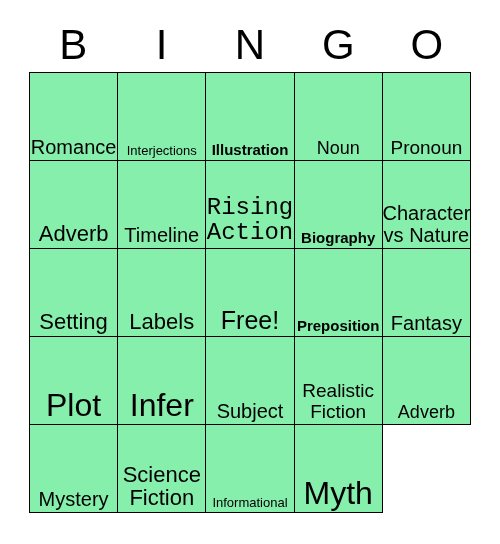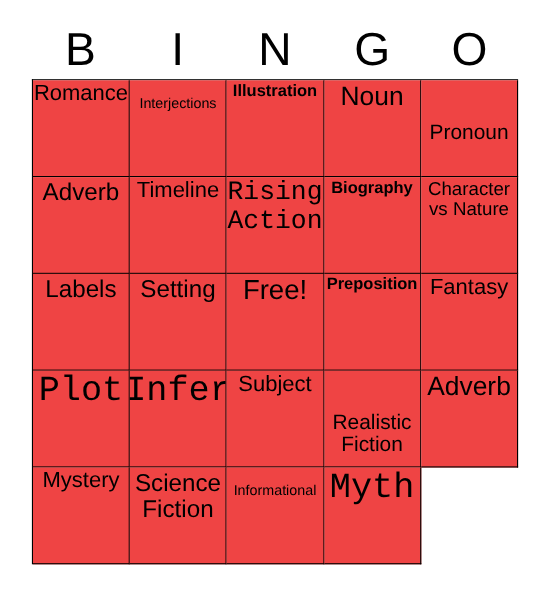--- a/index.html
+++ b/index.html
@@ -51,44 +51,44 @@
     border-top: 1px solid #000000;
     border-left: 1px solid #000000;
     box-sizing: border-box;
     background: #ffffff;
   }
   .cell {
     border-right: 1px solid #000000;
     border-bottom: 1px solid #000000;
     box-sizing: border-box;
     display: flex;
-    align-items: flex-start;
+    align-items: flex-end;
     justify-content: center;
     text-align: center;
     padding: 2px 3px;
     overflow: hidden;
-    background: #ef4444;
+    background: #86efac;
   }
   .cell-text {
     display: block;
     line-height: 1.07;
     white-space: pre-line;
     color: #000000;
   }
   
   .sz-xs  { font-size: 13px; margin-top: 12px; }
   .sz-s   { font-size: 15px; font-weight: bold; }
-  .sz-s2  { font-size: 17px; }
+  .sz-s2  { font-size: 20px; }
   .sz-m   { font-size: 19px; margin-top: 36px; }
   .sz-m2  { font-size: 20px; }
   .sz-l   { font-size: 22px; }
-  .sz-xl  { font-size: 24px; }
+  .sz-xl  { font-size: 18px; }
   .sz-xxl { font-size: 24px; font-family: Liberation Mono, monospace; }
   .sz-h   { font-size: 25px; }
-  .sz-h2  { font-size: 32px; font-family: Liberation Mono, monospace; }
+  .sz-h2  { font-size: 32px; }
 </style>
 </head>
 <body>
 
 <div class="card">
 
   <div class="header-row">
       <div class="header-letter">B</div>
       <div class="header-letter">I</div>
       <div class="header-letter">N</div>
@@ -123,24 +123,24 @@
 Action</span>
       </div>
       <div class="cell">
         <span class="cell-text sz-s">Biography</span>
       </div>
       <div class="cell">
         <span class="cell-text sz-s2">Character
 vs Nature</span>
       </div>
       <div class="cell">
-        <span class="cell-text sz-l">Labels</span>
+        <span class="cell-text sz-l">Setting</span>
       </div>
       <div class="cell">
-        <span class="cell-text sz-l">Setting</span>
+        <span class="cell-text sz-l">Labels</span>
       </div>
       <div class="cell">
         <span class="cell-text sz-h">Free!</span>
       </div>
       <div class="cell">
         <span class="cell-text sz-s">Preposition</span>
       </div>
       <div class="cell">
         <span class="cell-text sz-m2">Fantasy</span>
       </div>

